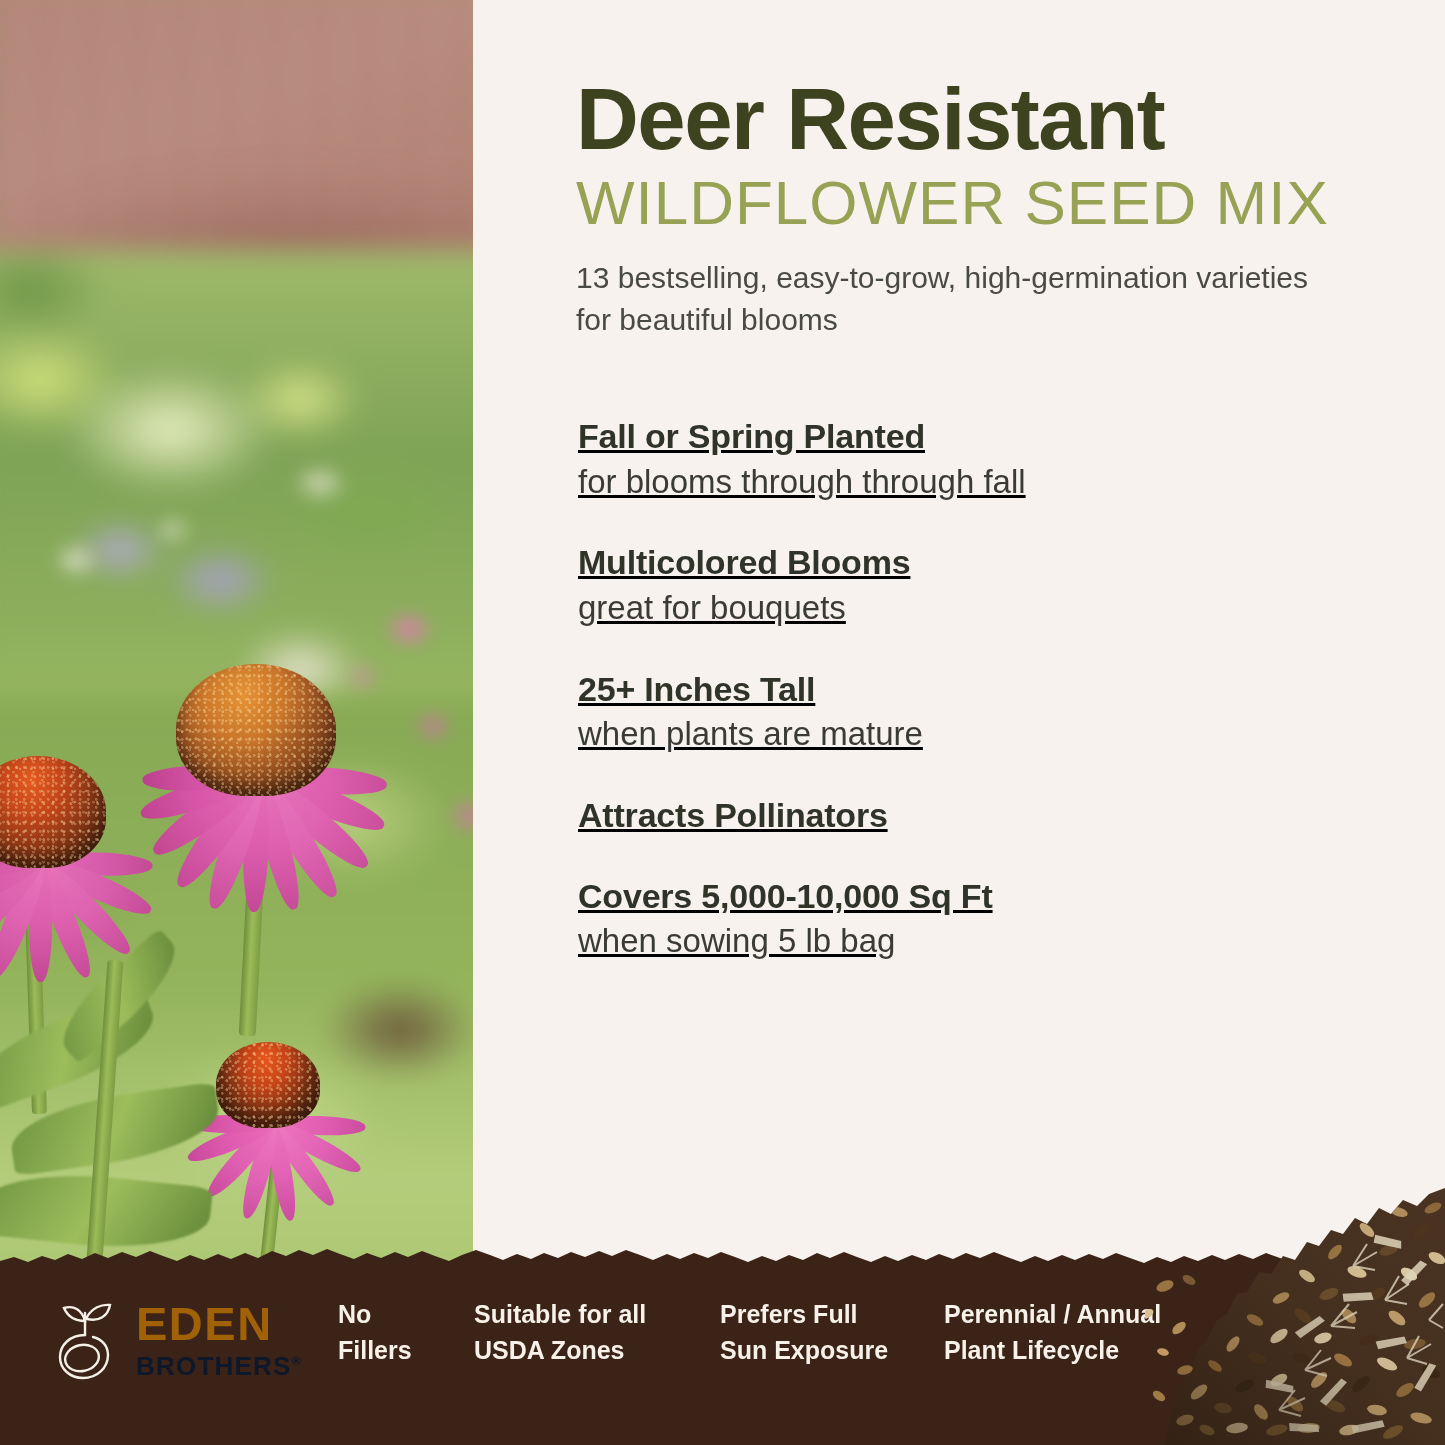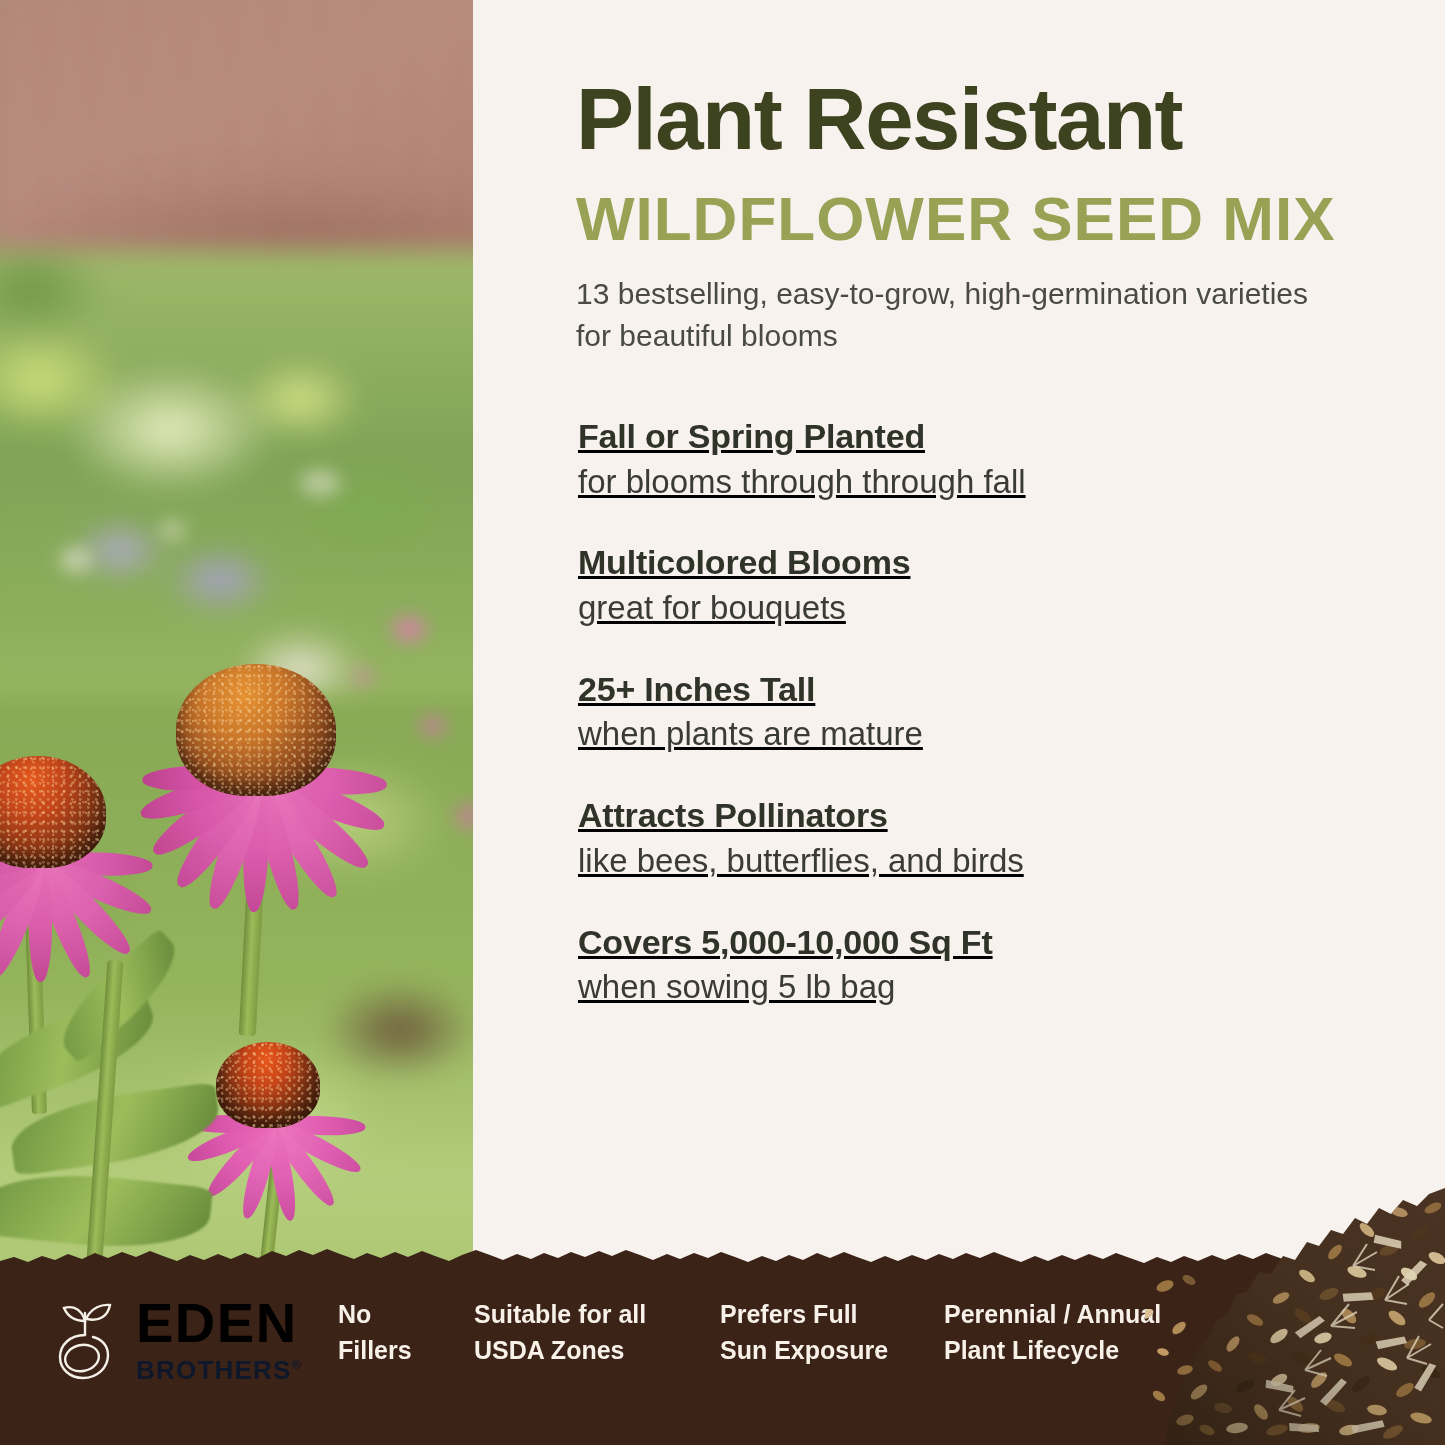--- a/index.html
+++ b/index.html
@@ -128,23 +128,23 @@
   #title-block { position: absolute; left: 103px; top: 75px; width: 850px; }
   #title-main {
     font-size: 87px;
     font-weight: bold;
     color: #3D431F;
     letter-spacing: -1.5px;
     line-height: 1.02;
     white-space: nowrap;
   }
   #title-sub {
-    margin-top: 22px;
+    margin-top: 6px;
     font-size: 62px;
-    font-weight: 700;
+    font-weight: 400;
     color: #97A254;
     letter-spacing: 1px;
     line-height: 1.05;
     white-space: nowrap;
   }
   #desc {
     margin-top: 22px;
     font-size: 30px;
     color: #4A4A45;
     line-height: 1.42;
@@ -194,23 +194,23 @@
     position: absolute;
     left: 48px;
     top: 60px;
     display: flex;
     align-items: center;
     gap: 14px;
   }
   #logo-mark { width: 74px; height: 88px; flex: none; }
   #logo-words { display: flex; flex-direction: column; line-height: 1; }
   #logo-eden {
-    font-size: 56px;
+    font-size: 47px;
     font-weight: bold;
-    color: #000000;
+    color: #a16207;
     letter-spacing: 1.5px;
     font-family: "Liberation Sans Narrow", "Liberation Sans", sans-serif;
   }
   #logo-brothers {
     font-size: 26px;
     font-weight: bold;
     color: #0f172a;
     letter-spacing: 1.2px;
     margin-top: 6px;
   }
@@ -310,41 +310,40 @@
     <div class="leaf-blade" style="left:-30px;top:1020px;width:190px;height:62px;transform:rotate(-20deg);filter:blur(1px);"></div>
     <div class="leaf-blade" style="left:10px;top:1096px;width:210px;height:66px;transform:rotate(-8deg);filter:blur(1px);"></div>
     <div class="leaf-blade" style="left:-20px;top:1176px;width:230px;height:70px;transform:rotate(6deg);filter:blur(1px);"></div>
     <div class="leaf-blade" style="left:44px;top:972px;width:150px;height:48px;transform:rotate(-42deg);filter:blur(1px);"></div>
     <div class="stem" style="left:96px;top:960px;width:16px;height:330px;transform:rotate(4deg);filter:blur(.6px);"></div>
   </div>
 
   <div id="text-panel">
 
     <div id="title-block">
-      <div id="title-main">Plant Resistant</div>
+      <div id="title-main">Deer Resistant</div>
       <div id="title-sub">WILDFLOWER SEED MIX</div>
       <div id="desc">13 bestselling, easy-to-grow, high-germination varieties for beautiful blooms</div>
     </div>
 
     <div id="features">
       <div class="feature">
         <div class="f-title">Fall or Spring Planted</div>
         <div class="f-sub">for blooms through through fall</div>
       </div>
       <div class="feature">
         <div class="f-title">Multicolored Blooms</div>
         <div class="f-sub">great for bouquets</div>
       </div>
       <div class="feature">
         <div class="f-title">25+ Inches Tall</div>
         <div class="f-sub">when plants are mature</div>
       </div>
       <div class="feature">
         <div class="f-title">Attracts Pollinators</div>
-        <div class="f-sub">like bees, butterflies, and birds</div>
       </div>
       <div class="feature">
         <div class="f-title">Covers 5,000-10,000 Sq Ft</div>
         <div class="f-sub">when sowing 5 lb bag</div>
       </div>
     </div>
   </div>
 
   <div id="footer-wrap">
 

